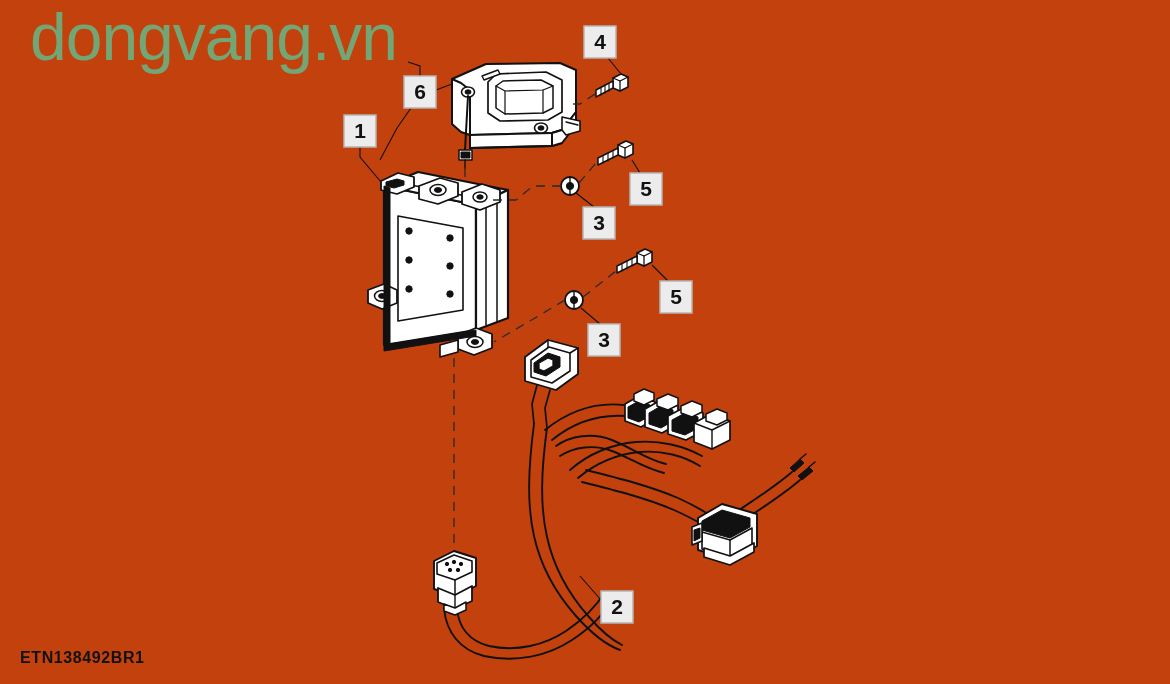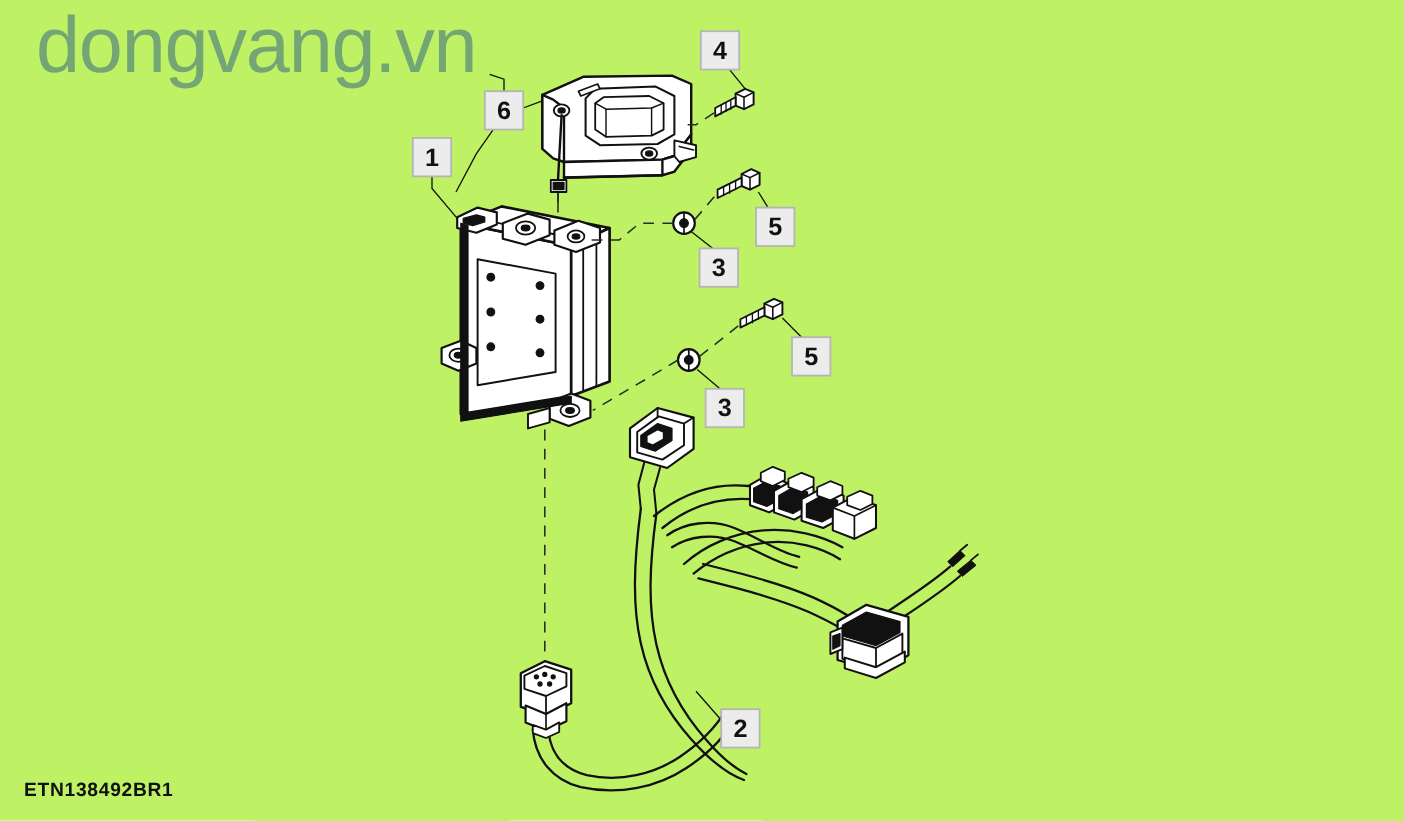--- a/index.html
+++ b/index.html
@@ -8,21 +8,21 @@
     padding: 0;
     background: #ffffff;
   }
   body {
     font-family: "Liberation Sans", sans-serif;
   }
   #page {
     position: relative;
     width: 1170px;
     height: 684px;
-    background: #bef264;
+    background: #c2410c;
     overflow: hidden;
   }
   #diagram-svg {
     position: absolute;
     left: 0;
     top: 0;
     width: 1170px;
     height: 684px;
   }
   .wm-text {

